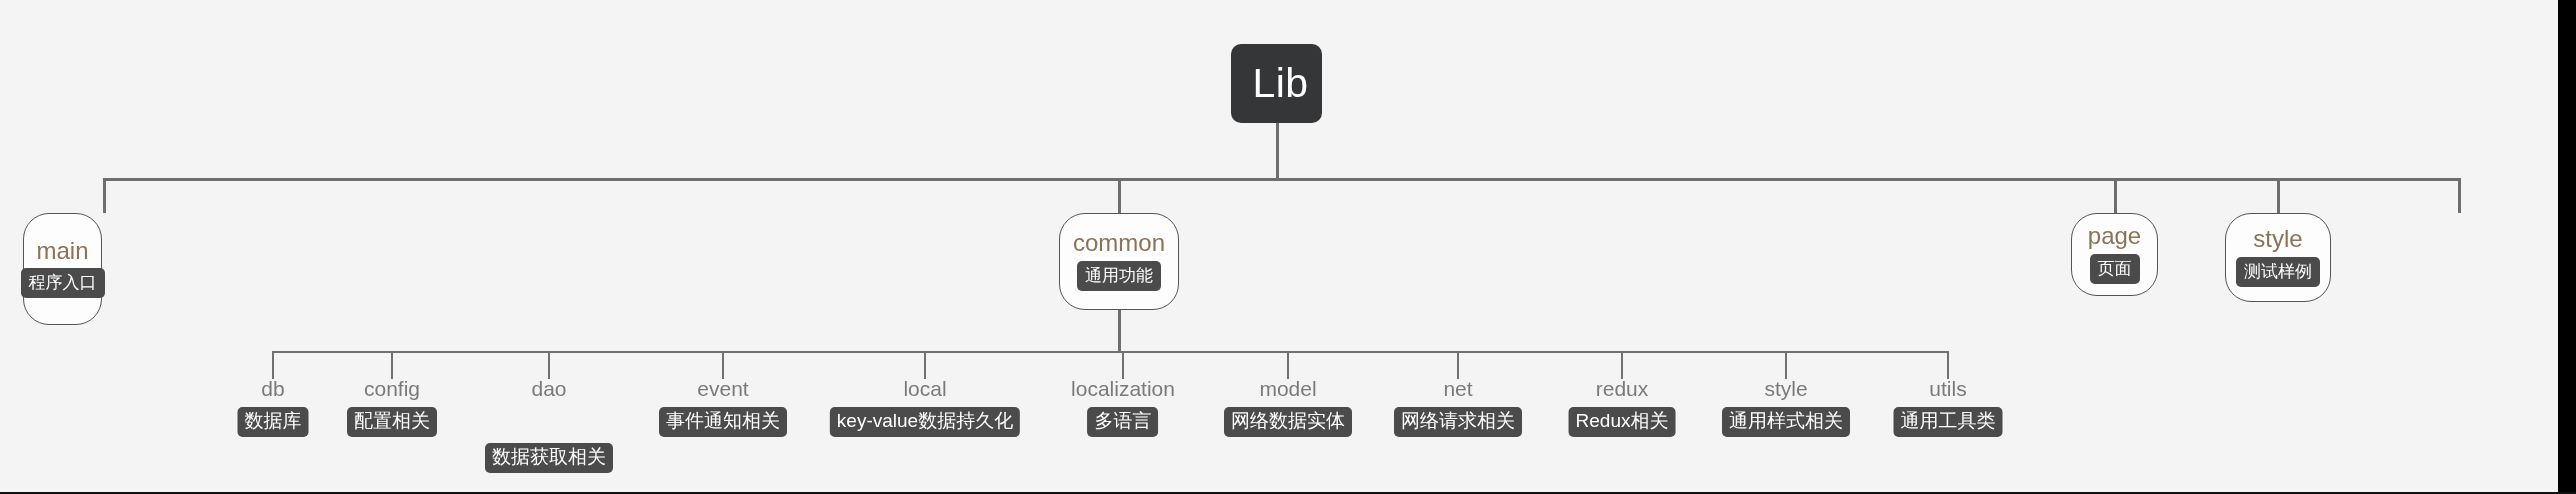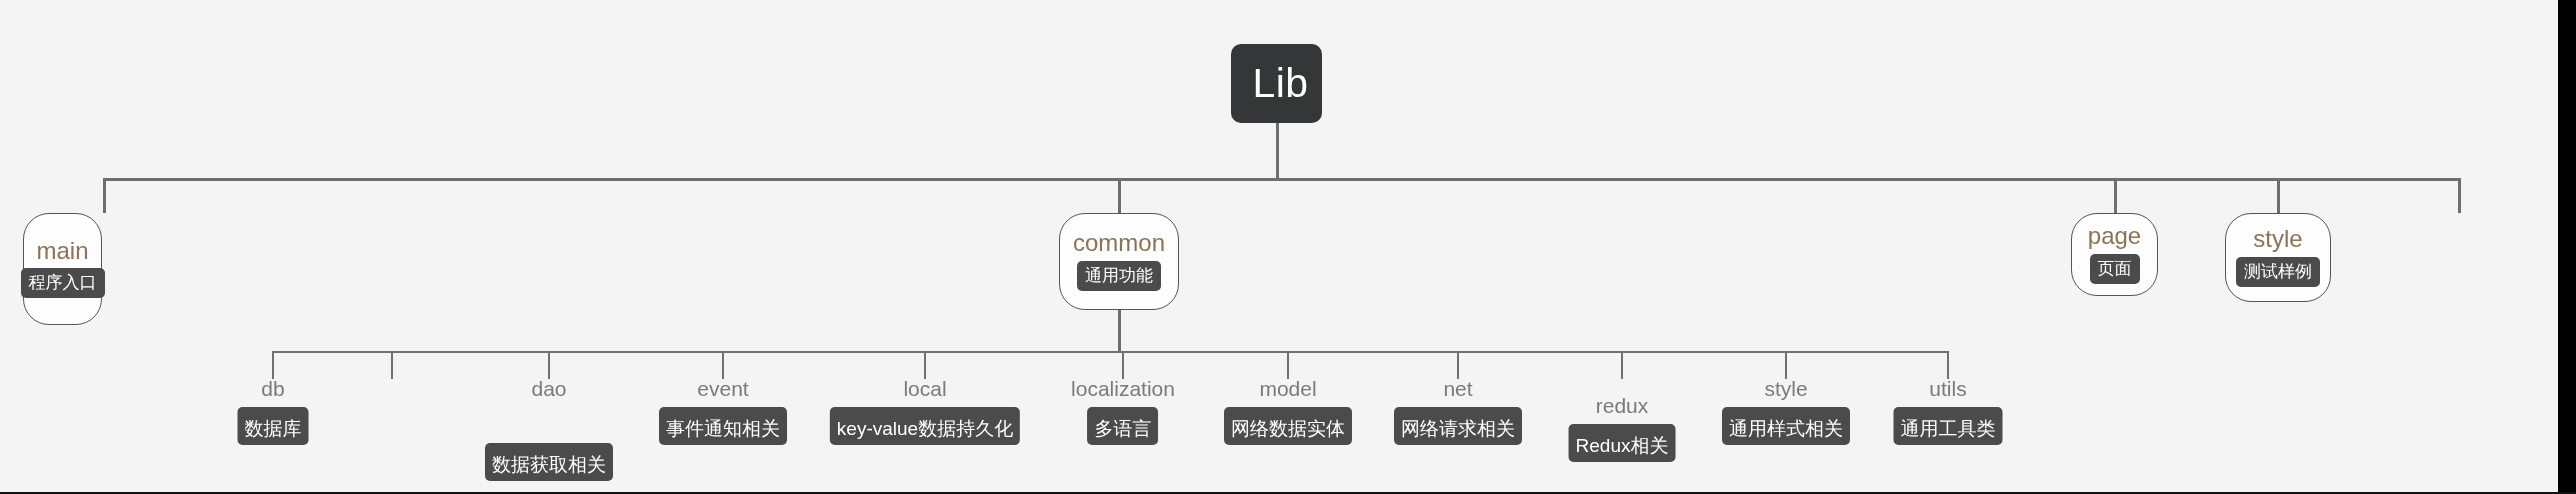--- a/index.html
+++ b/index.html
@@ -101,21 +101,21 @@
     margin-bottom: 7px;
   }
 
   
   .tag {
     background: #4b4b4b;
     color: #ffffff;
     border-radius: 5px;
     font-size: 19px;
     line-height: 1;
-    padding: 12px 7px 7px 7px;
+    padding: 4px 7px 7px 7px;
     white-space: nowrap;
   }
   .node-box .tag {
     font-size: 17px;
     padding: 6px 8px 7px 8px;
   }
 </style>
 </head>
 <body>
 
@@ -170,20 +170,24 @@
     <span class="box-label">style</span>
     <span class="tag">测试样例</span>
   </div>
 
 
   <div class="node-plain" style="left:273px; top:378px;">
     <span class="plain-label">db</span>
     <span class="tag">数据库</span>
   </div>
 
+  <div class="node-plain" style="left:392px; top:378px;">
+    <span class="plain-label">config</span>
+    <span class="tag">配置相关</span>
+  </div>
 
   <div class="node-plain" style="left:549px; top:378px;gap:36px;">
     <span class="plain-label">dao</span>
     <span class="tag">数据获取相关</span>
   </div>
 
   <div class="node-plain" style="left:723px; top:378px;">
     <span class="plain-label">event</span>
     <span class="tag">事件通知相关</span>
   </div>
@@ -201,21 +205,21 @@
   <div class="node-plain" style="left:1288px; top:378px;">
     <span class="plain-label">model</span>
     <span class="tag">网络数据实体</span>
   </div>
 
   <div class="node-plain" style="left:1458px; top:378px;">
     <span class="plain-label">net</span>
     <span class="tag">网络请求相关</span>
   </div>
 
-  <div class="node-plain" style="left:1622px; top:395px;">
+  <div class="node-plain" style="left:1622px; top:378px;">
     <span class="plain-label">redux</span>
     <span class="tag">Redux相关</span>
   </div>
 
   <div class="node-plain" style="left:1786px; top:378px;">
     <span class="plain-label">style</span>
     <span class="tag">通用样式相关</span>
   </div>
 
   <div class="node-plain" style="left:1948px; top:378px;">

